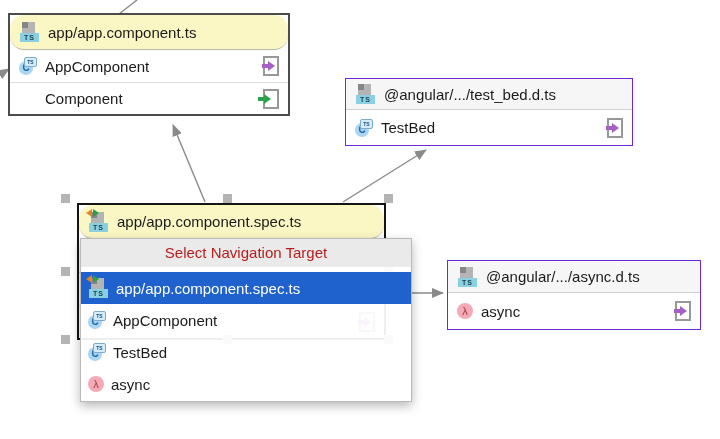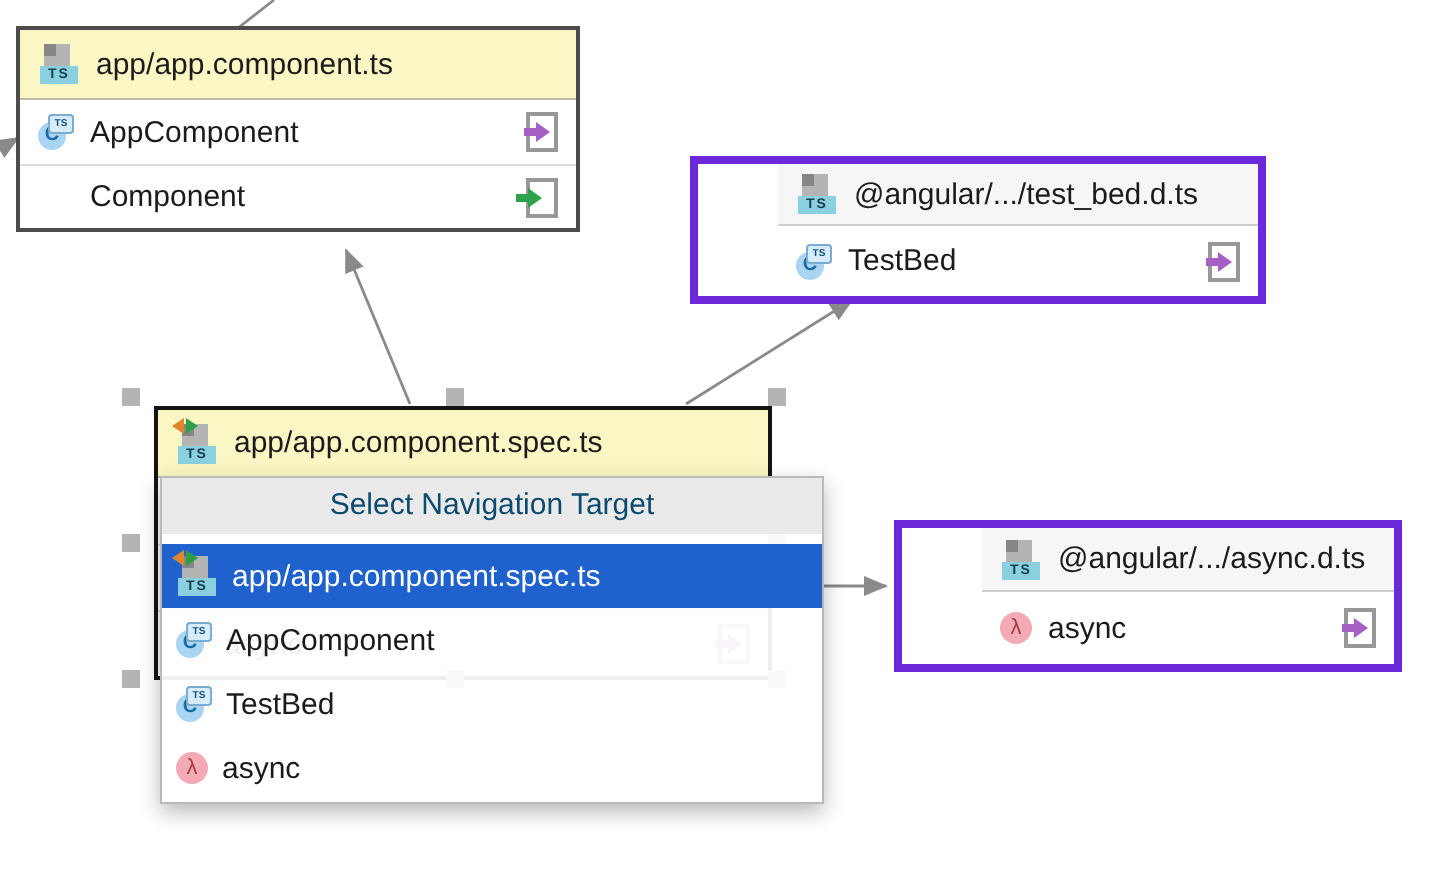--- a/index.html
+++ b/index.html
@@ -2,25 +2,25 @@
 <html><head>
 <meta charset="utf-8">
 <style>
   html,body{margin:0;padding:0;background:#fff;}
   .canvas{position:relative;width:720px;height:439px;background:#ffffff;overflow:hidden;
           font-family:"Liberation Sans",sans-serif;color:#1b1b1b;}
   svg.edges{position:absolute;left:0;top:0;width:720px;height:439px;}
 
   
   .node{position:absolute;background:#fff;box-sizing:border-box;}
-  .node.plain{border:4px solid #6d28d9;padding-left:40px;}
+  .node.plain{border:1px solid #6d28d9;}
   .node.strong{border:2px solid #4c4c4c;}
   .node.selected{border:2px solid #141414;}
   .hdr{display:flex;align-items:center;gap:8px;padding:0 9px;box-sizing:border-box;}
-  .hdr.yellow{background:#fbf7c4;border-bottom:1px solid #b9b9ab;}
+  .hdr.yellow{background:#fbf7c4;border-bottom:1px solid #b9b9ab;border-radius:14px;}
   .hdr.gray{background:#f6f6f6;border-bottom:1px solid #cfcfcf;}
   .row{display:flex;align-items:center;gap:8px;padding:0 9px;background:#fff;box-sizing:border-box;}
   .row + .row{border-top:1px solid #dcdcdc;justify-content:center;}
   .t15{font-size:15px;white-space:nowrap;}
 
   
   .ic{display:inline-block;}
   .icFile{position:relative;width:21px;height:20px;flex:0 0 21px;}
   .icFile .pg{position:absolute;left:3px;top:0;width:13px;height:11px;background:#b4b4b4;}
   .icFile .fold{position:absolute;left:3px;top:0;width:6px;height:6px;background:#868686;}
@@ -53,21 +53,21 @@
   .icDoor.impD{color:#2da14c;}
   .icDoor.impD .da{left:-7px;}
 
   
   .handle{position:absolute;width:9px;height:9px;background:#b4b4b4;}
 
   
   .popup{position:absolute;left:80px;top:238px;width:332px;background:rgba(255,255,255,0.93);
     border:1px solid #b9b9b9;box-shadow:0 4px 10px rgba(0,0,0,0.28);box-sizing:border-box;}
   .popup .phdr{height:28px;line-height:28px;background:rgba(233,233,233,0.95);
-    text-align:center;font-size:15px;color:#0c4a6e;}
+    text-align:center;font-size:15px;color:#b91c1c;}
   .popup .plist{padding:5px 0 1px 0;}
   .pitem{display:flex;align-items:center;gap:7px;height:32px;padding:0 7px;font-size:15px;}
   .pitem.sel{background:#1f61cd;color:#ffffff;}
 </style>
 </head>
 <body>
 
 <div class="canvas">
 
   <svg class="edges" viewBox="0 0 720 439">

